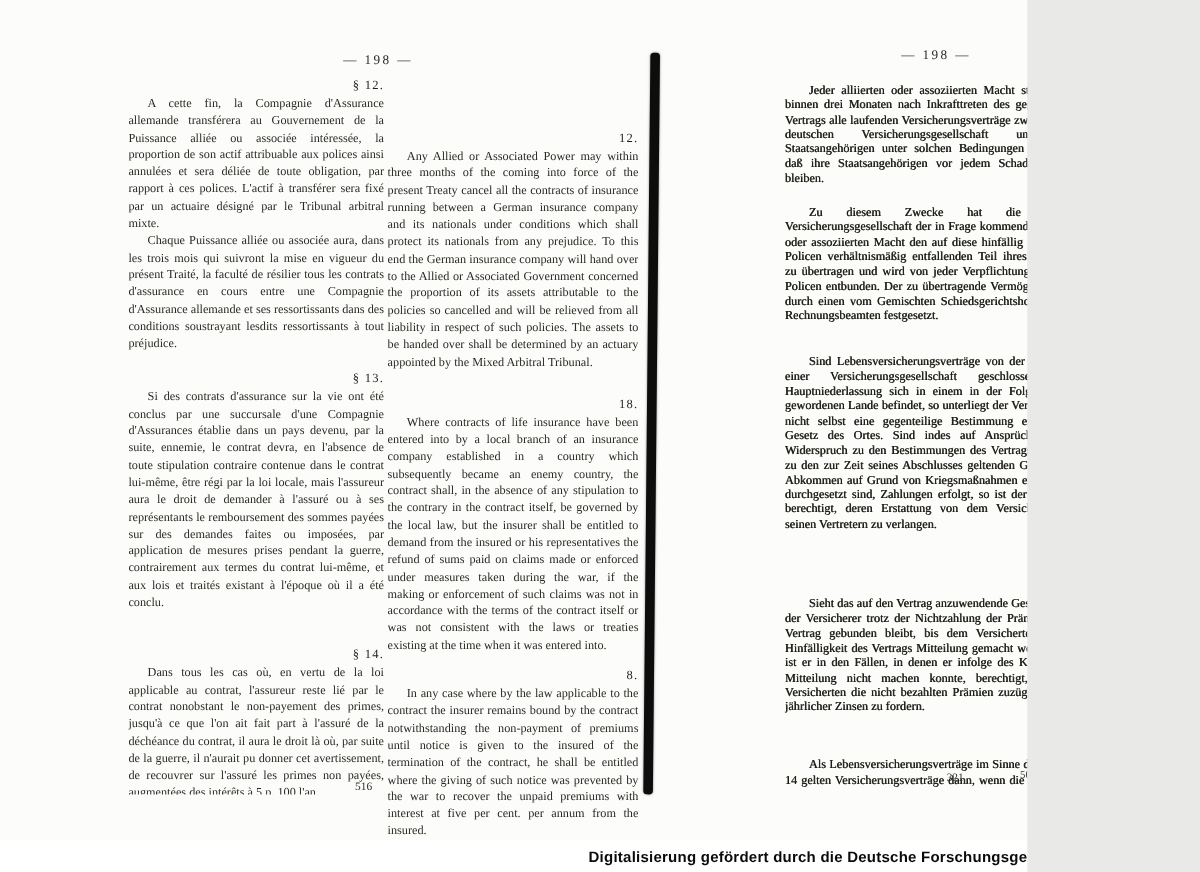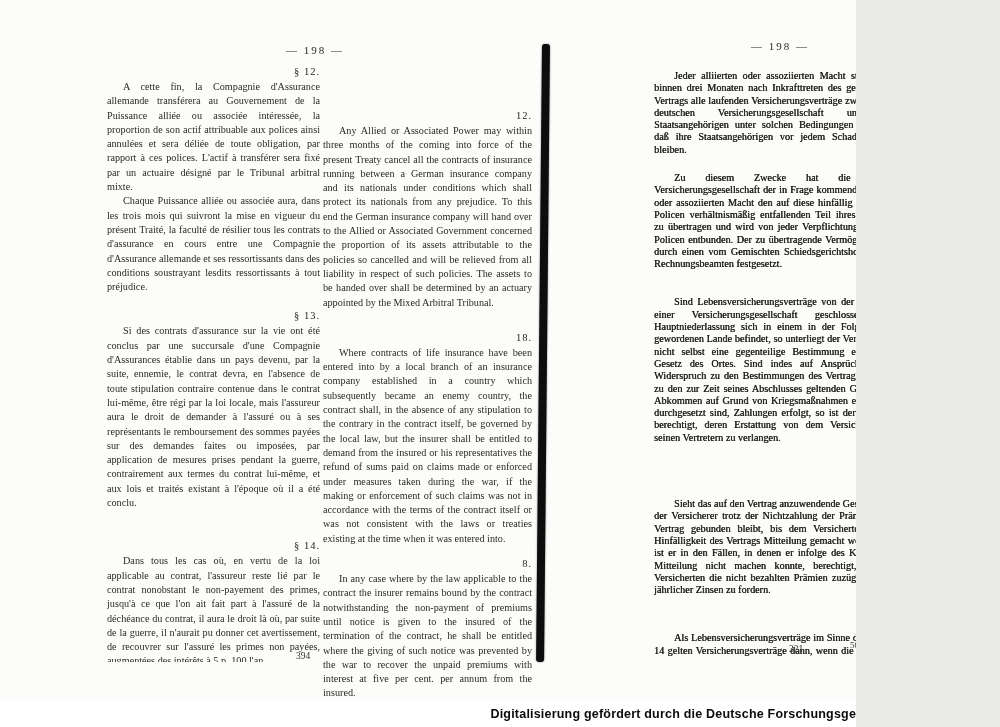--- a/index.html
+++ b/index.html
@@ -93,21 +93,21 @@
   <div class="col col-en">
     <div class="sec-head mt-a">12.</div>
     <p class="para">Any Allied or Associated Power may within three months of the coming into force of the present Treaty cancel all the contracts of insurance running between a German insurance company and its nationals under conditions which shall protect its nationals from any prejudice. To this end the German insurance company will hand over to the Allied or Associated Government concerned the proportion of its assets attributable to the policies so cancelled and will be relieved from all liability in respect of such policies. The assets to be handed over shall be determined by an actuary appointed by the Mixed Arbitral Tribunal.</p>
     <div class="sec-head en-13">18.</div>
     <p class="para">Where contracts of life insurance have been entered into by a local branch of an insurance company established in a country which subsequently became an enemy country, the contract shall, in the absence of any stipulation to the contrary in the contract itself, be governed by the local law, but the insurer shall be entitled to demand from the insured or his representatives the refund of sums paid on claims made or enforced under measures taken during the war, if the making or enforcement of such claims was not in accordance with the terms of the contract itself or was not consistent with the laws or treaties existing at the time when it was entered into.</p>
     <div class="sec-head en-14">8.</div>
     <p class="para">In any case where by the law applicable to the contract the insurer remains bound by the contract notwithstanding the non-payment of premiums until notice is given to the insured of the termination of the contract, he shall be entitled where the giving of such notice was prevented by the war to recover the unpaid premiums with interest at five per cent. per annum from the insured.</p>
 
   </div>
 
-  <div class="page-num n394">394</div>
+  <div class="page-num n394">516</div>
 
   <div class="binding"></div>
 
   <div class="page-header right">—  198  —</div>
 
   <div class="col col-de">
     <div class="sec-head">§ 12.</div>
     <p class="para">Jeder alliierten oder assoziierten Macht steht es frei, binnen drei Monaten nach Inkrafttreten des gegenwärtigen Vertrags alle laufenden Versicherungsverträge zwischen einer deutschen Versicherungsgesellschaft und ihren Staatsangehörigen unter solchen Bedingungen aufzulösen, daß ihre Staatsangehörigen vor jedem Schaden bewahrt bleiben.</p>
     <p class="para de-p2">Zu diesem Zwecke hat die deutsche Versicherungsgesellschaft der in Frage kommenden alliierten oder assoziierten Macht den auf diese hinfällig gewordenen Policen verhältnismäßig entfallenden Teil ihres Vermögens zu übertragen und wird von jeder Verpflichtung aus diesen Policen entbunden. Der zu übertragende Vermögensteil wird durch einen vom Gemischten Schiedsgerichtshof ernannten Rechnungsbeamten festgesetzt.</p>
     <div class="sec-head de-13">§ 13.</div>

